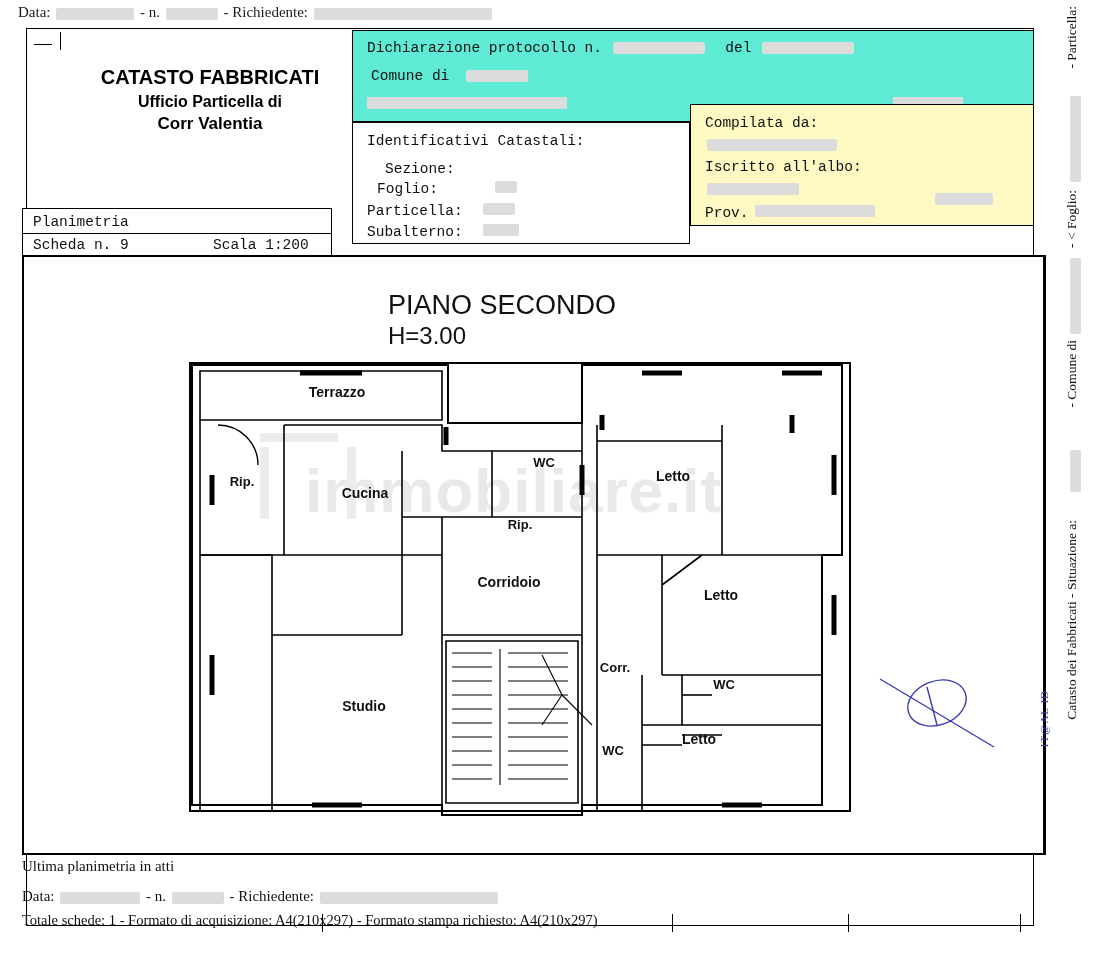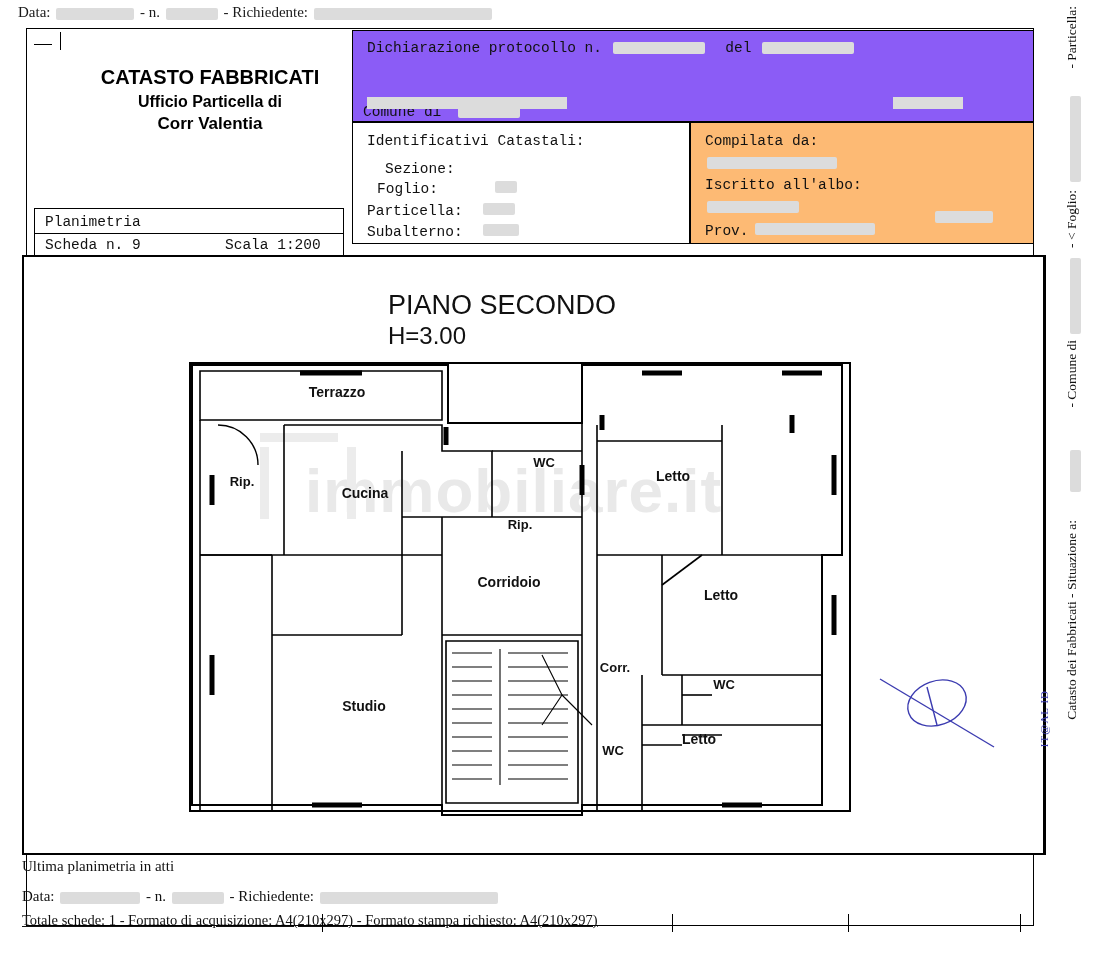--- a/index.html
+++ b/index.html
@@ -40,47 +40,47 @@
     font-family:"Liberation Sans", sans-serif;color:#000;
   }
   .agency .l1{font-size:16.5px;font-weight:bold;letter-spacing:.2px;}
   .agency .l2{font-size:20px;font-weight:bold;margin-top:4px;}
   .agency .l3{font-size:16px;font-weight:bold;margin-top:4px;}
   .agency .l4{font-size:17px;font-weight:bold;margin-top:3px;}
 
   
   .decl-box{
     position:absolute;left:352px;top:30px;width:682px;height:92px;
-    border:1px solid #000;box-sizing:border-box;background:#8b5cf6;
+    border:1px solid #000;box-sizing:border-box;background:#5eead4;
     font-family:"Liberation Mono", monospace;font-size:14.5px;
   }
   .decl-box .row1{position:absolute;left:14px;top:9px;white-space:nowrap;}
-  .decl-box .row2{position:absolute;left:10px;top:37px;white-space:nowrap;margin-top:36px;}
+  .decl-box .row2{position:absolute;left:18px;top:37px;white-space:nowrap;}
   .decl-box .bar-long{position:absolute;left:14px;top:66px;width:200px;height:12px;background:#dcdcdc;}
   .decl-box .bar-right{position:absolute;left:540px;top:66px;width:70px;height:12px;background:#dcdcdc;}
 
   .ident-box{
     position:absolute;left:352px;top:122px;width:338px;height:122px;
     border:1px solid #000;box-sizing:border-box;background:#fff;
     font-family:"Liberation Mono", monospace;font-size:14.5px;
   }
   .ident-box .t{position:absolute;left:14px;white-space:nowrap;}
 
   .comp-box{
-    position:absolute;left:690px;top:122px;width:344px;height:122px;
-    border:1px solid #000;box-sizing:border-box;background:#fdba74;
+    position:absolute;left:690px;top:104px;width:344px;height:122px;
+    border:1px solid #000;box-sizing:border-box;background:#fef9c3;
     font-family:"Liberation Mono", monospace;font-size:14.5px;
   }
   .comp-box .t{position:absolute;left:14px;white-space:nowrap;}
 
   
   .plan-box{
     position:absolute;left:22px;top:208px;width:310px;height:48px;
     border:1px solid #000;box-sizing:border-box;background:#fff;
-    font-family:"Liberation Mono", monospace;font-size:14.5px;margin-left:12px;
+    font-family:"Liberation Mono", monospace;font-size:14.5px;
   }
   .plan-box .hdr{position:absolute;left:10px;top:5px;}
   .plan-box .line{position:absolute;left:0;top:24px;width:100%;height:1px;background:#000;}
   .plan-box .sheet{position:absolute;left:10px;top:28px;}
   .plan-box .scale{position:absolute;left:190px;top:28px;}
 
   
   .draw-frame{
     position:absolute;left:22px;top:255px;width:1024px;height:600px;
     border:2px solid #000;border-right:3px solid #000;box-sizing:border-box;
@@ -116,21 +116,21 @@
 
   .room-label{
     font-family:"Liberation Sans", sans-serif;font-size:14px;fill:#111;
     text-anchor:middle;font-weight:600;
   }
   .room-label.small{font-size:13px;}
 
   
   .bottom1{position:absolute;left:22px;top:858px;font-size:15px;}
   .bottom2{position:absolute;left:22px;top:888px;font-size:15px;white-space:nowrap;}
-  .bottom3{position:absolute;left:22px;top:912px;font-size:14.5px;white-space:nowrap;text-decoration:underline;}
+  .bottom3{position:absolute;left:22px;top:912px;font-size:14.5px;white-space:nowrap;}
 
   
   .rstrip{
     position:absolute;left:1046px;top:0;width:54px;height:961px;
     font-family:"Liberation Serif", serif;
   }
   .vtext{
     position:absolute;writing-mode:vertical-rl;transform:rotate(180deg);
     font-size:13.5px;color:#111;white-space:nowrap;
   }

